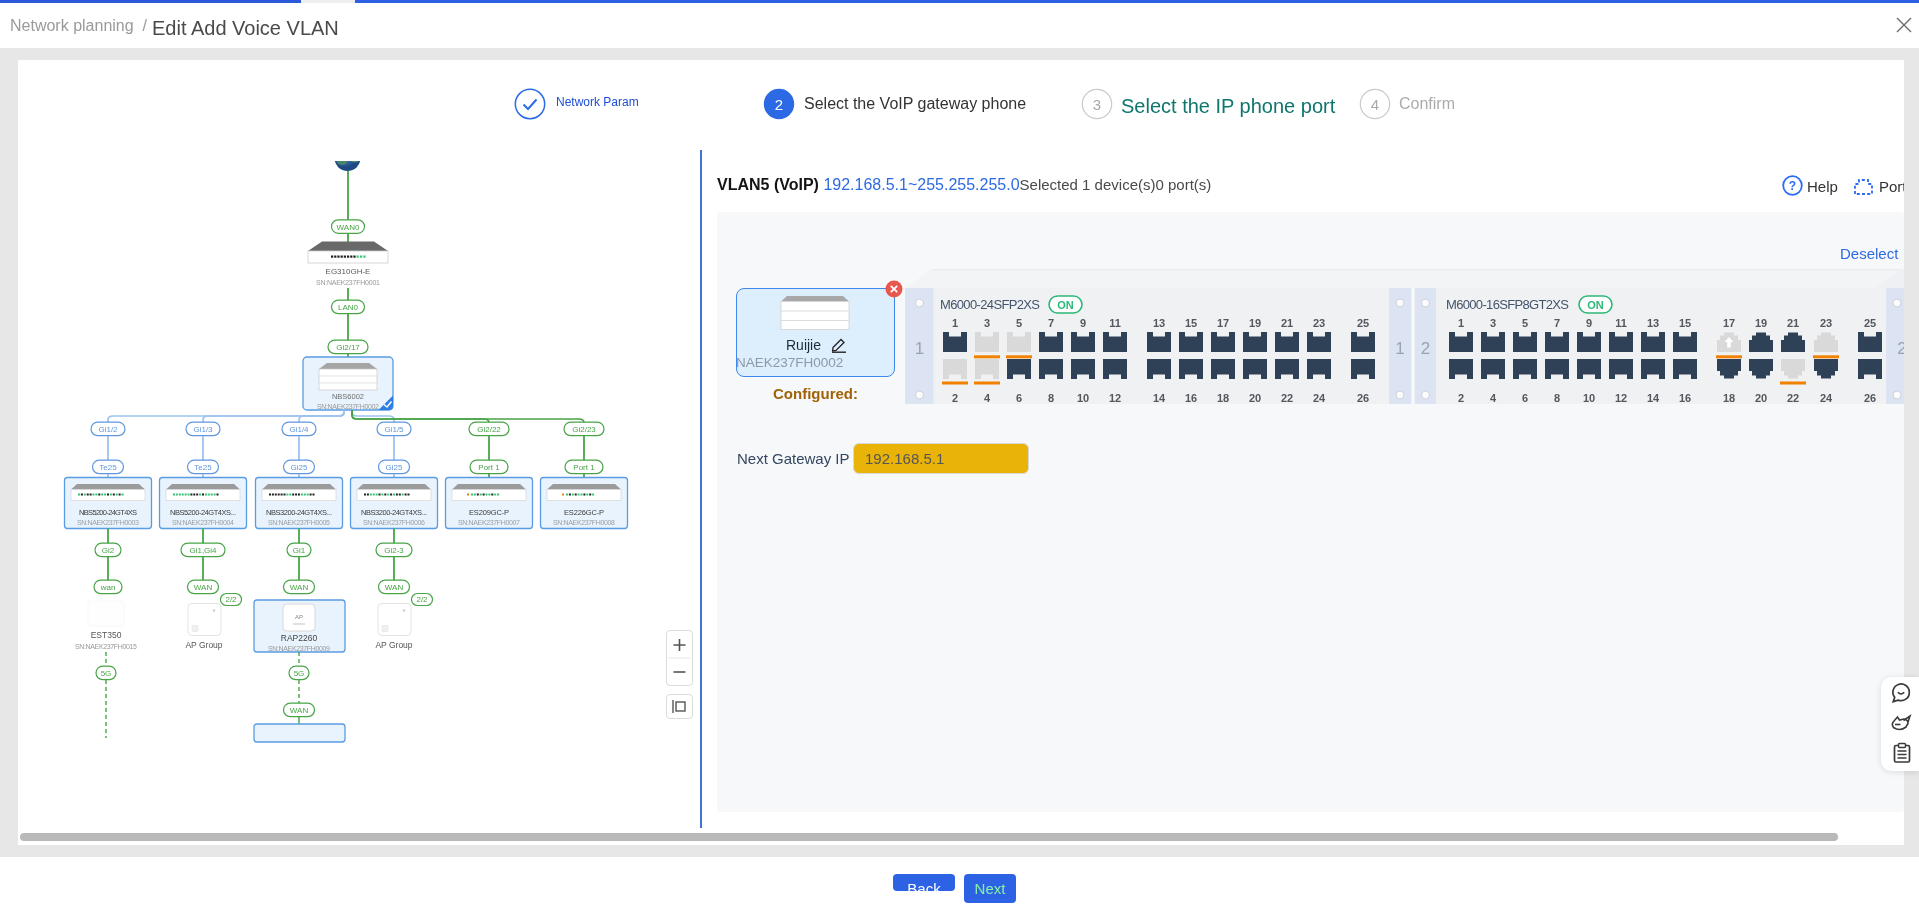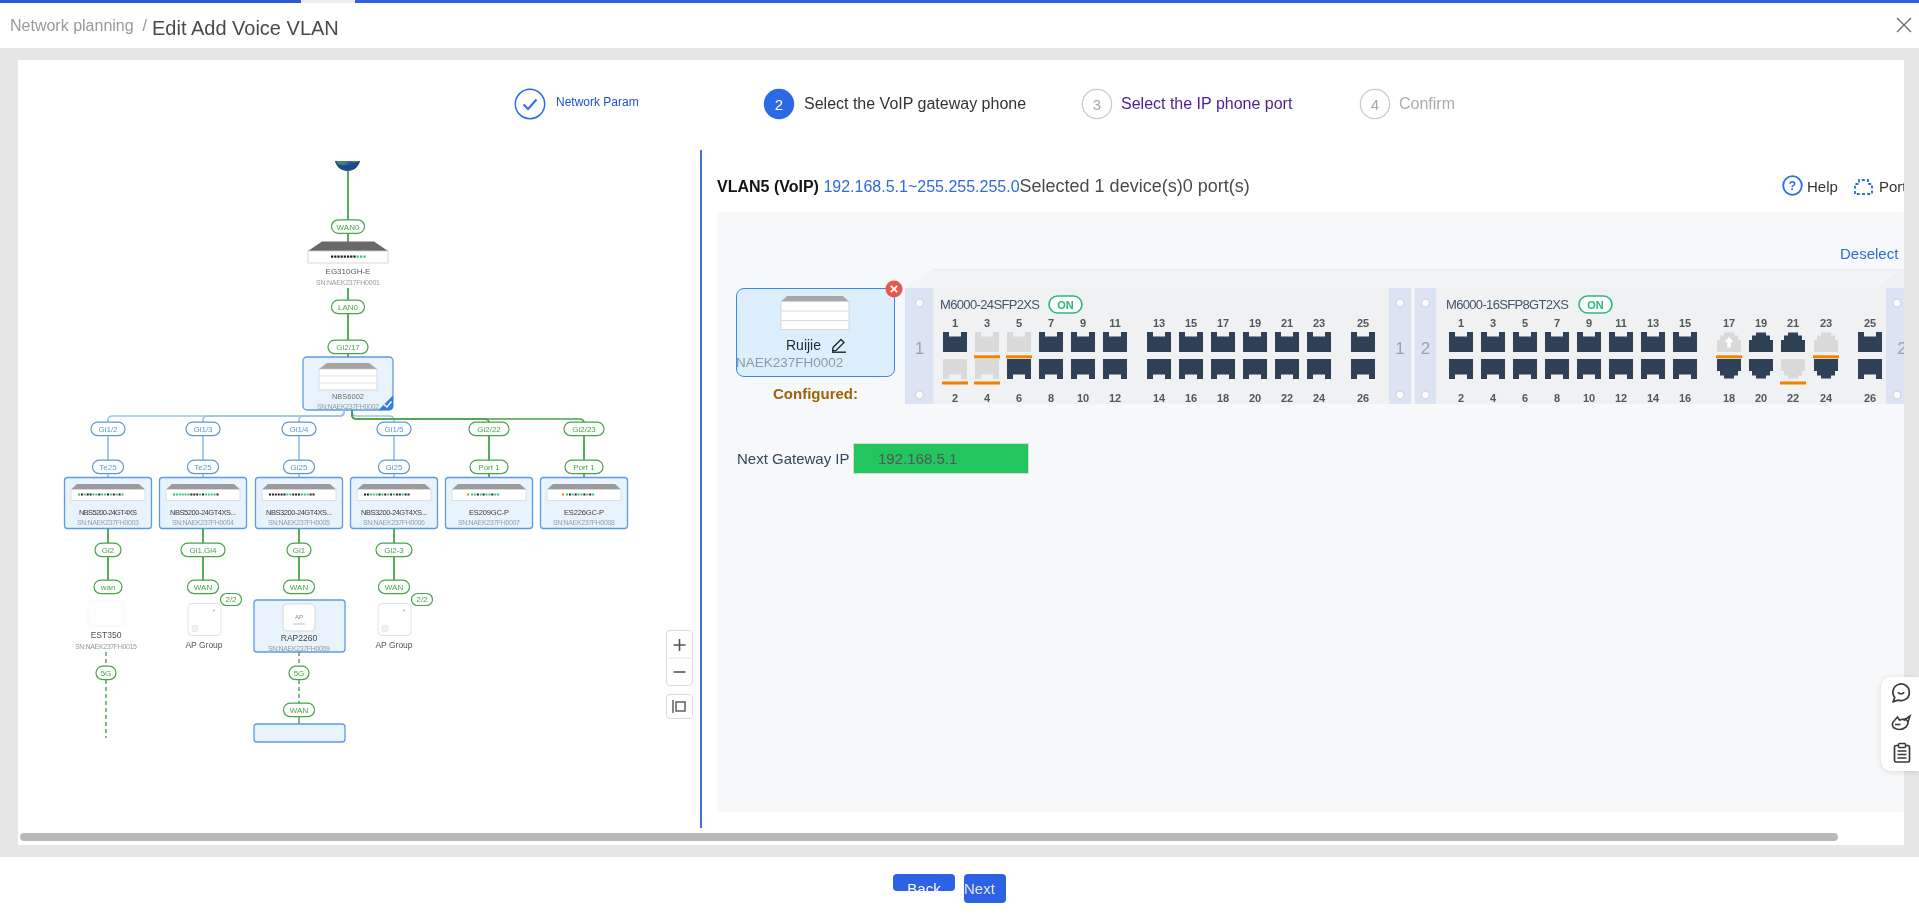--- a/index.html
+++ b/index.html
@@ -26,21 +26,21 @@
 <div class="abs" style="left:556px;top:95px;font-size:12px;color:#1d4ed8">Network Param</div>
 <svg class="abs" style="left:763px;top:88px" width="32" height="32">
       <circle cx="16" cy="16" r="15.2" fill="#2b6ae4"></circle>
       <text x="16" y="21.5" text-anchor="middle" font-size="15" fill="#fff">2</text>
     </svg>
 <div class="abs" style="left:804px;top:95px;font-size:16px;color:#333">Select the VoIP gateway phone</div>
 <svg class="abs" style="left:1081px;top:88px" width="32" height="32">
       <circle cx="16" cy="16" r="14.7" fill="#fff" stroke="#c9c9c9" stroke-width="1.2"></circle>
       <text x="16" y="21.5" text-anchor="middle" font-size="15" fill="#a9a9a9">3</text>
     </svg>
-<div class="abs" style="left:1121px;top:95px;font-size:16px;color:#4c1d95">Select the IP phone port</div>
+<div class="abs" style="left:1121px;top:95px;font-size:20px;color:#0f766e">Select the IP phone port</div>
 <svg class="abs" style="left:1359px;top:88px" width="32" height="32">
       <circle cx="16" cy="16" r="14.7" fill="#fff" stroke="#c9c9c9" stroke-width="1.2"></circle>
       <text x="16" y="21.5" text-anchor="middle" font-size="15" fill="#a9a9a9">4</text>
     </svg>
 <div class="abs" style="left:1399px;top:95px;font-size:16px;color:#ababab">Confirm</div>
 <div class="abs" style="left:700px;top:150px;width:2px;height:678px;background:#4273d4"></div>
 <svg class="abs" style="left:18px;top:161px" width="683" height="660" viewBox="0 0 683 660">
       <defs>
         <radialGradient id="globe" cx="40%" cy="35%">
           <stop offset="0%" stop-color="#8fb7e0"></stop>
@@ -306,21 +306,21 @@
 <svg width="25" height="54">
         <path d="M6.5,14 H18.5 M12.5,8 V20" stroke="#555" stroke-width="1.6"></path>
 <line x1="1" y1="27" x2="24" y2="27" stroke="#e8e8e8"></line>
 <path d="M6.5,41 H18.5" stroke="#555" stroke-width="1.6"></path>
       </svg></div>
 <div class="abs" style="left:666px;top:694px;width:27px;height:25px;background:#fff;border:1px solid #dcdcdc;border-radius:4px">
 <svg width="25" height="23">
         <rect x="9" y="7" width="9" height="9" fill="none" stroke="#555" stroke-width="1.4"></rect>
 <path d="M6,5 v13" stroke="#555" stroke-width="1.4"></path>
       </svg></div>
-<div class="abs" style="left:717px;top:176px;font-size:16px;font-weight:bold;color:#141414">VLAN5 (VoIP)&nbsp;<span style="font-weight:normal;color:#2e6ae0">192.168.5.1~255.255.255.0</span><span style="font-weight:normal;font-size:18px;color:#4a4a4a">Selected 1 device(s)0 port(s)</span></div>
+<div class="abs" style="left:717px;top:176px;font-size:16px;font-weight:bold;color:#141414">VLAN5 (VoIP)&nbsp;<span style="font-weight:normal;color:#2e6ae0">192.168.5.1~255.255.255.0</span><span style="font-weight:normal;font-size:15px;color:#4a4a4a">Selected 1 device(s)0 port(s)</span></div>
 <svg class="abs" style="left:1782px;top:175px" width="21" height="21">
       <circle cx="10.5" cy="10.5" r="9.3" fill="none" stroke="#2b6cf5" stroke-width="1.8"></circle>
 <text x="10.5" y="15" text-anchor="middle" font-size="12" font-weight="bold" fill="#2b6cf5">?</text>
     </svg>
 <div class="abs" style="left:1807px;top:178px;font-size:15px;color:#333">Help</div>
 <svg class="abs" style="left:1853px;top:176px" width="21" height="20">
 <path d="M2,18 V8 L6,8 L6,4 L15,4 L15,8 L19,8 V18 Z" fill="none" stroke="#2b6cf5" stroke-width="1.8" stroke-dasharray="3,2.2"></path>
     </svg>
 <div class="abs" style="left:1879px;top:178px;width:25px;overflow:hidden;font-size:15px;color:#333">Port(</div>
 <div class="abs" style="left:717px;top:212px;width:1187px;height:600px;background:#f7f8fa;border-radius:4px"></div>
@@ -486,25 +486,25 @@
       <text x="1826" y="402" text-anchor="middle" font-size="11" font-weight="bold" fill="#53575e">24</text>
       <polygon points="1814,352 1814,340 1817,340 1817,335.5 1821,335.5 1821,332.5 1831,332.5 1831,335.5 1835,335.5 1835,340 1838,340 1838,352" fill="#d9d9d9"></polygon>
       <rect x="1813" y="355.3" width="26" height="3" fill="#f08200"></rect>
       <polygon points="1814,359 1838,359 1838,371 1835,371 1835,375.5 1831,375.5 1831,378.5 1821,378.5 1821,375.5 1817,375.5 1817,371 1814,371" fill="#2e4156"></polygon>
       <text x="1870" y="326.5" text-anchor="middle" font-size="11" font-weight="bold" fill="#53575e">25</text>
       <text x="1870" y="402" text-anchor="middle" font-size="11" font-weight="bold" fill="#53575e">26</text>
       <polygon points="1858,332 1864,332 1864,336.5 1876,336.5 1876,332 1882,332 1882,352 1858,352" fill="#2e4156"></polygon>
       <polygon points="1858,359 1882,359 1882,379 1876,379 1876,374.5 1864,374.5 1864,379 1858,379" fill="#2e4156"></polygon>
     </svg>
 <div class="abs" style="left:737px;top:450px;font-size:15px;color:#33475f">Next Gateway IP</div>
-<div class="abs" style="left:853px;top:443px;width:176px;height:31px;background:#22c55e;border:1px solid #d9d9d9;border-radius:0;line-height:29px;padding-left:24px;font-size:15px;color:#555">192.168.5.1</div>
+<div class="abs" style="left:853px;top:443px;width:176px;height:31px;background:#eab308;border:1px solid #d9d9d9;border-radius:6px;line-height:29px;padding-left:11px;font-size:15px;color:#555">192.168.5.1</div>
 <div class="abs" style="left:20px;top:833px;width:1818px;height:8px;background:#b9b9b9;border-radius:4px"></div>
 <div class="abs" style="left:0;top:857px;width:1919px;height:60px;background:#fff"></div>
 <div class="abs" style="left:893px;top:874px;width:62px;height:17px;background:#2e62e4;border-radius:4px;color:#fff;font-size:15px;text-align:center;line-height:29px">Back</div>
-<div class="abs" style="left:964px;top:874px;width:42px;height:29px;background:#2e62e4;border-radius:4px;color:#e5e5e5;font-size:15px;line-height:29px">Next</div>
+<div class="abs" style="left:964px;top:874px;width:52px;height:29px;background:#2e62e4;border-radius:4px;color:#86efac;font-size:15px;text-align:center;line-height:29px">Next</div>
 <div class="abs" style="left:1881px;top:677px;width:38px;height:94px;background:#fff;border-radius:10px 0 0 10px;box-shadow:0 1px 6px rgba(0,0,0,0.12)"></div>
 <svg class="abs" style="left:1890px;top:682px" width="22" height="22" viewBox="0 0 22 22">
 <path d="M19.3,10.2 a8.2,8.2 0 1 0 -14.6,5.1 L3.2,19.6 l4.9,-1.5 A8.2,8.2 0 0 0 19.3,10.2 Z" fill="none" stroke="#3a3a3a" stroke-width="1.7"></path>
 <path d="M7.8,10.3 q3.2,3.4 6.4,0" fill="none" stroke="#3a3a3a" stroke-width="1.6"></path>
     </svg>
 <svg class="abs" style="left:1889px;top:712px" width="24" height="22" viewBox="0 0 24 22">
 <path d="M4.5,15.5 q-2.5,-3.5 0.5,-6.5 l3.5,-4 2,3 4.5,-1 q4,0.8 4,4.5 l-2,3.5 q-4.5,3.5 -9.5,2 z" fill="none" stroke="#3a3a3a" stroke-width="1.6"></path>
 <path d="M14.5,8.5 l6.5,-4.5 -2,6" fill="none" stroke="#3a3a3a" stroke-width="1.6"></path>
 <path d="M6,12.5 h5.5" stroke="#3a3a3a" stroke-width="1.6"></path>
     </svg>

